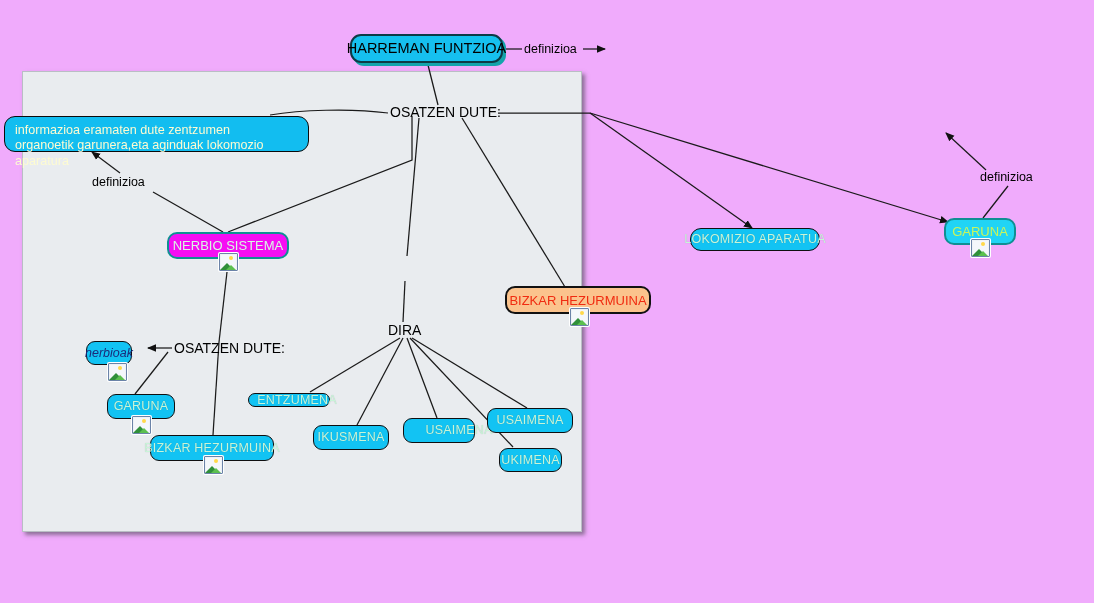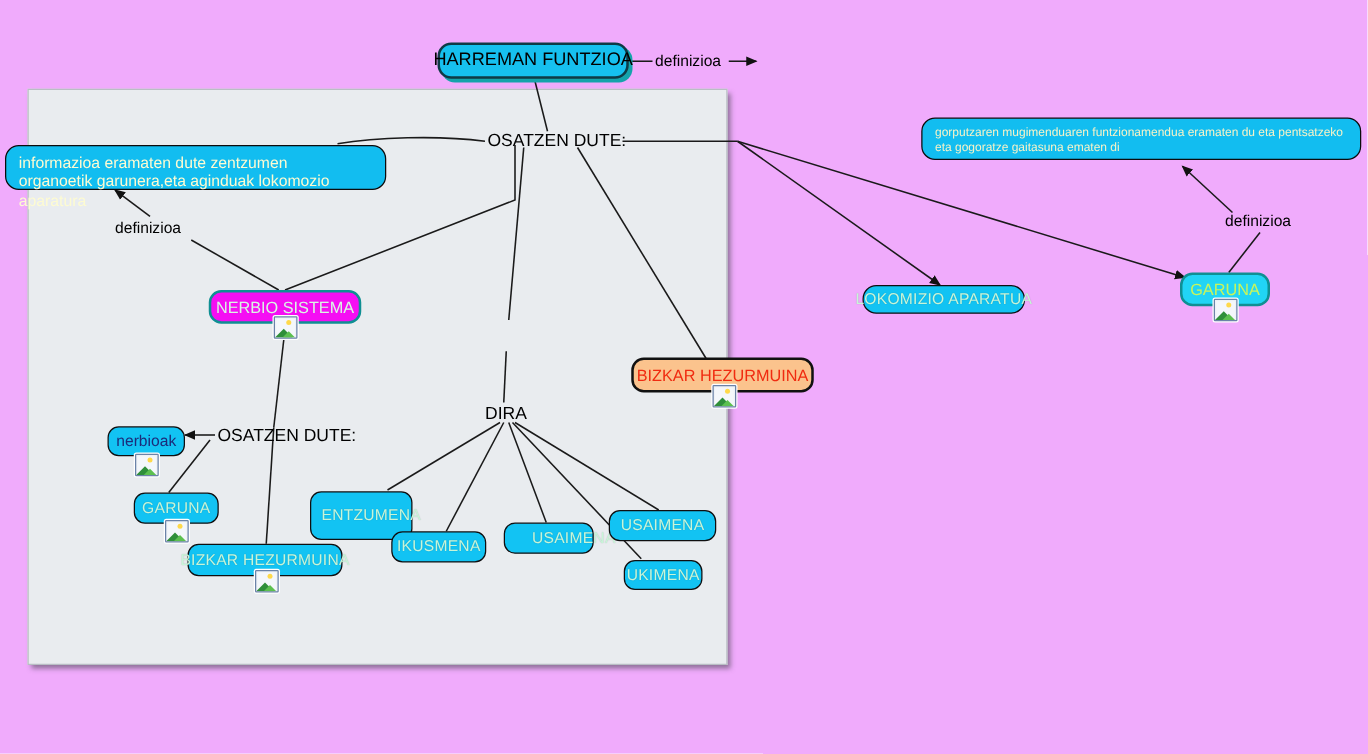--- a/index.html
+++ b/index.html
@@ -195,24 +195,20 @@
       <line x1="412" y1="338" x2="527" y2="408"></line>
 
     </g>
   </svg>
 
   <div class="node n-head" style="left:350px; top:34px; width:153px; height:29px;">
     <span class="label">HARREMAN FUNTZIOA</span>
   </div>
 
 
-  <div class="node n-def small" style="left:737px; top:94px; width:352px; height:34px;">
-    <span class="label" style="white-space:pre-line;">gorputzaren mugimenduaren funtzionamendua eramaten du eta pentsatzeko
- eta gogoratze gaitasuna ematen di</span>
-  </div>
 
   <div class="node n-def big" style="left:4px; top:116px; width:305px; height:36px;">
     <span class="label" style="white-space:pre-line;">informazioa eramaten dute zentzumen
 organoetik garunera,eta aginduak lokomozio aparatura</span>
   </div>
 
   <div class="node n-magenta" style="left:167px; top:232px; width:122px; height:27px;">
     <span class="label">NERBIO SISTEMA</span>
   </div>
   <div class="img-badge" style="left:219px; top:253px;">
@@ -240,21 +236,21 @@
   <div class="node n-garuna-hi" style="left:944px; top:218px; width:72px; height:27px;">
     <span class="label">GARUNA</span>
   </div>
   <div class="img-badge" style="left:971px; top:239px;">
     <div class="sky"></div>
       <div class="sun"></div>
       <div class="hill1"></div>
       <div class="hill2"></div>
   </div>
 
-  <div class="node n-nerbioak" style="left:86px; top:341px; width:62px; height:24px;">
+  <div class="node n-nerbioak" style="left:86px; top:341px; width:46px; height:24px;font-style:italic;">
     <span class="label">nerbioak</span>
   </div>
   <div class="img-badge" style="left:108px; top:363px;">
     <div class="sky"></div>
       <div class="sun"></div>
       <div class="hill1"></div>
       <div class="hill2"></div>
   </div>
 
   <div class="node n-cyan" style="left:107px; top:394px; width:68px; height:25px;">
@@ -270,21 +266,21 @@
   <div class="node n-cyan" style="left:150px; top:435px; width:124px; height:26px;">
     <span class="label">BIZKAR HEZURMUINA</span>
   </div>
   <div class="img-badge" style="left:204px; top:456px;">
     <div class="sky"></div>
       <div class="sun"></div>
       <div class="hill1"></div>
       <div class="hill2"></div>
   </div>
 
-  <div class="node n-cyan" style="left:248px; top:393px; width:82px; height:39px;padding-left:16px;">
+  <div class="node n-cyan" style="left:248px; top:393px; width:82px; height:14px;padding-left:16px;">
     <span class="label">ENTZUMENA</span>
   </div>
 
   <div class="node n-cyan" style="left:313px; top:425px; width:76px; height:25px;">
     <span class="label">IKUSMENA</span>
   </div>
 
   <div class="node n-cyan" style="left:403px; top:418px; width:72px; height:25px;padding-left:40px;">
     <span class="label">USAIMENA</span>
   </div>

